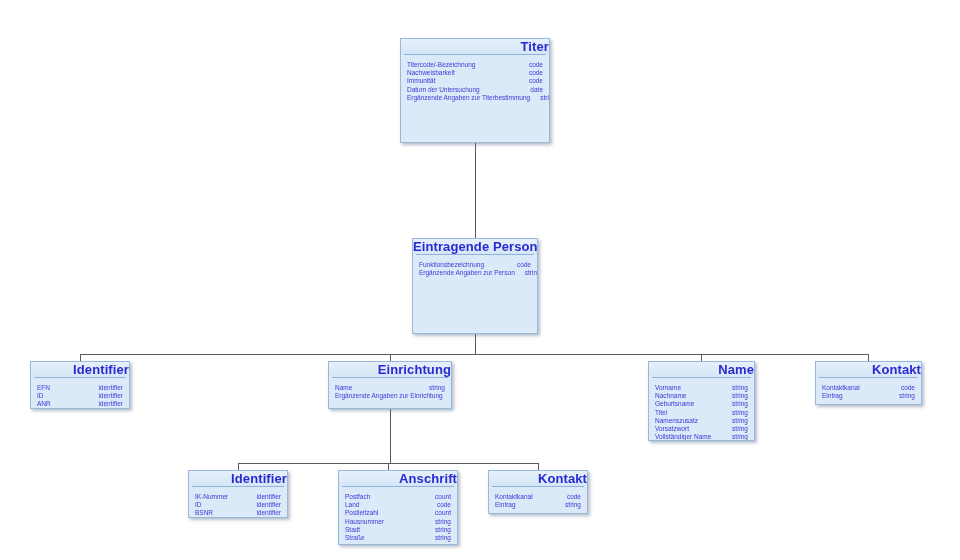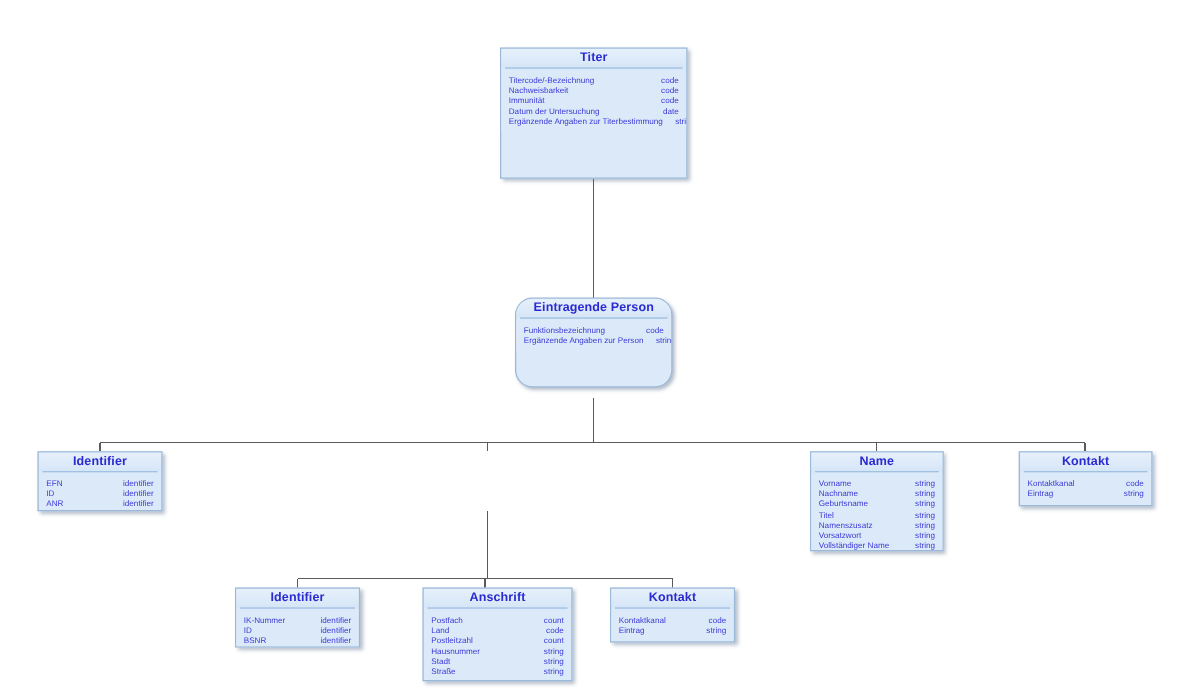--- a/index.html
+++ b/index.html
@@ -38,22 +38,22 @@
     position: absolute;
     box-sizing: border-box;
     background: #dce9f8;
     border: 1px solid #9ab8d8;
     box-shadow: 2px 2px 3px rgba(90, 110, 140, 0.45);
     overflow: hidden;
   }
   .uml-header {
     height: 15px;
     line-height: 15px;
-    text-align: center;
-    font-size: 10px;
+    text-align: right;
+    font-size: 13px;
     font-weight: bold;
     color: #2a2ad0;
     background: linear-gradient(to bottom, #e6f0fb 0%, #d6e6f7 100%);
     letter-spacing: 0.1px;
     white-space: nowrap;
   }
   .uml-divider {
     height: 1px;
     background: #8fb4da;
     margin: 0 3px 0 3px;
@@ -123,21 +123,21 @@
           <span class="attr-name">Datum der Untersuchung</span>
           <span class="attr-type">date</span>
         </div>
         <div class="attr-row">
           <span class="attr-name">Ergänzende Angaben zur Titerbestimmung</span>
           <span class="attr-type">string</span>
         </div>
       </div>
   </div>
 
-  <div class="uml-box" style="left: 412px; top: 238px; width: 126px; height: 72px; border-radius: 14px;">
+  <div class="uml-box" style="left: 412px; top: 238px; width: 126px; height: 96px;">
     <div class="uml-header">Eintragende Person</div>
     <div class="uml-divider"></div>
     <div class="uml-body">
         <div class="attr-row">
           <span class="attr-name">Funktionsbezeichnung</span>
           <span class="attr-type">code</span>
         </div>
         <div class="attr-row">
           <span class="attr-name">Ergänzende Angaben zur Person</span>
           <span class="attr-type">string</span>
@@ -157,20 +157,33 @@
           <span class="attr-name">ID</span>
           <span class="attr-type">identifier</span>
         </div>
         <div class="attr-row">
           <span class="attr-name">ANR</span>
           <span class="attr-type">identifier</span>
         </div>
       </div>
   </div>
 
+  <div class="uml-box" style="left: 328px; top: 361px; width: 124px; height: 48px;">
+    <div class="uml-header">Einrichtung</div>
+    <div class="uml-divider"></div>
+    <div class="uml-body">
+        <div class="attr-row">
+          <span class="attr-name">Name</span>
+          <span class="attr-type">string</span>
+        </div>
+        <div class="attr-row">
+          <span class="attr-name">Ergänzende Angaben zur Einrichtung</span>
+        </div>
+      </div>
+  </div>
 
   <div class="uml-box" style="left: 648px; top: 361px; width: 107px; height: 80px;">
     <div class="uml-header">Name</div>
     <div class="uml-divider"></div>
     <div class="uml-body">
         <div class="attr-row">
           <span class="attr-name">Vorname</span>
           <span class="attr-type">string</span>
         </div>
         <div class="attr-row">

